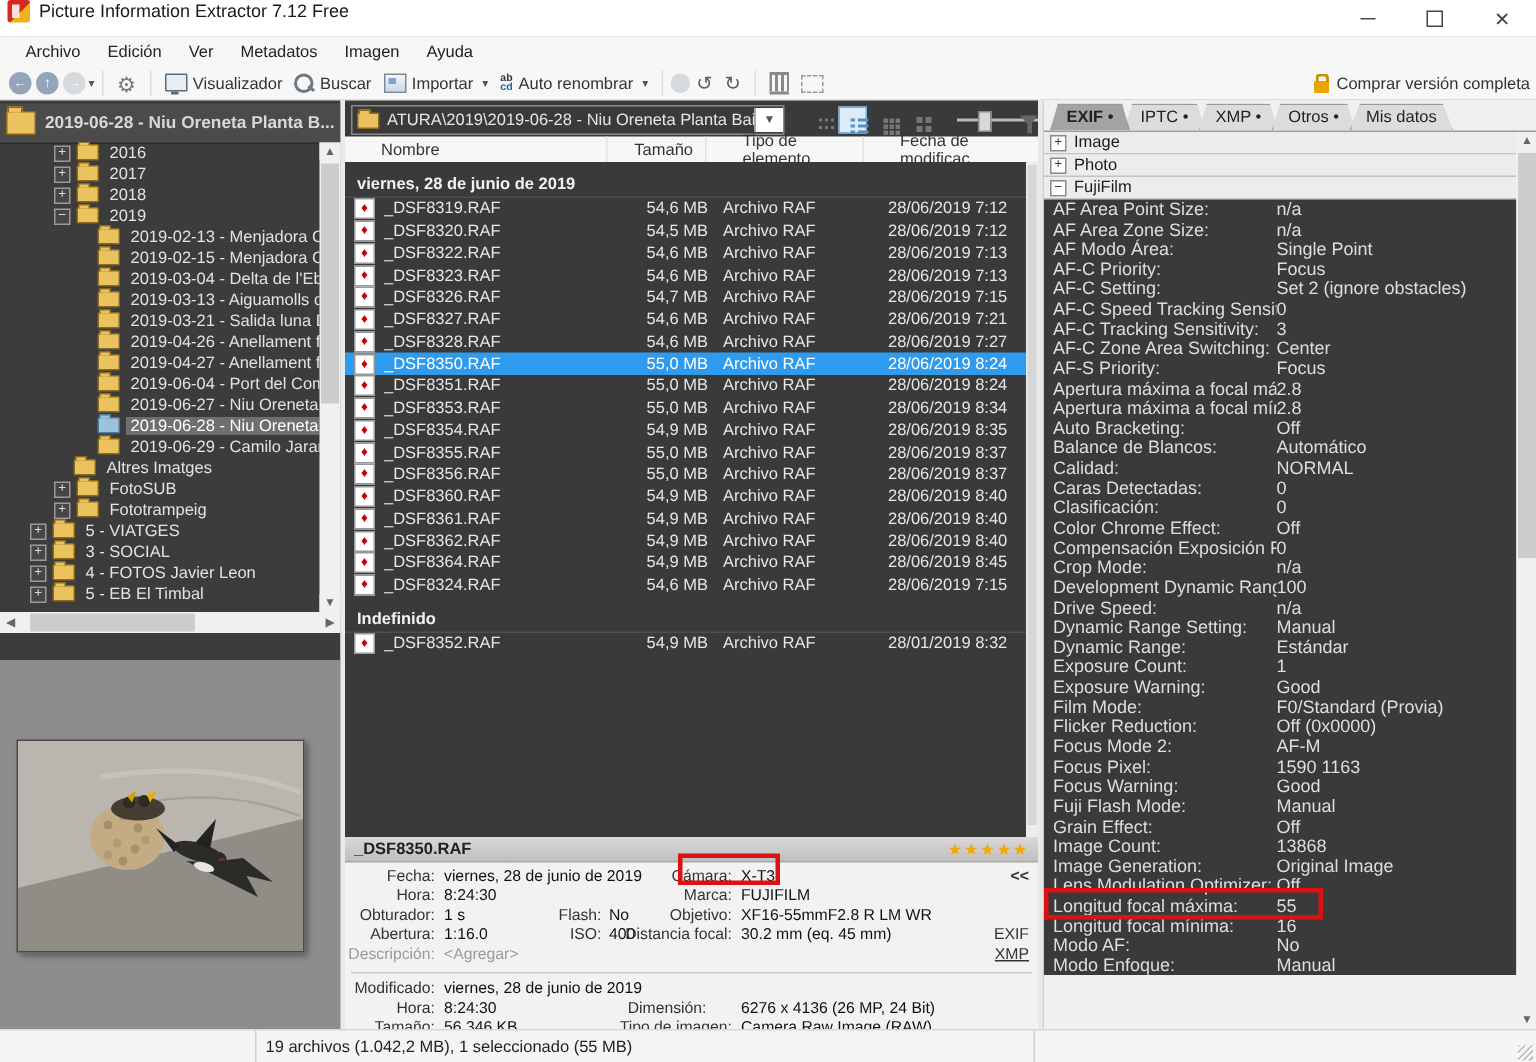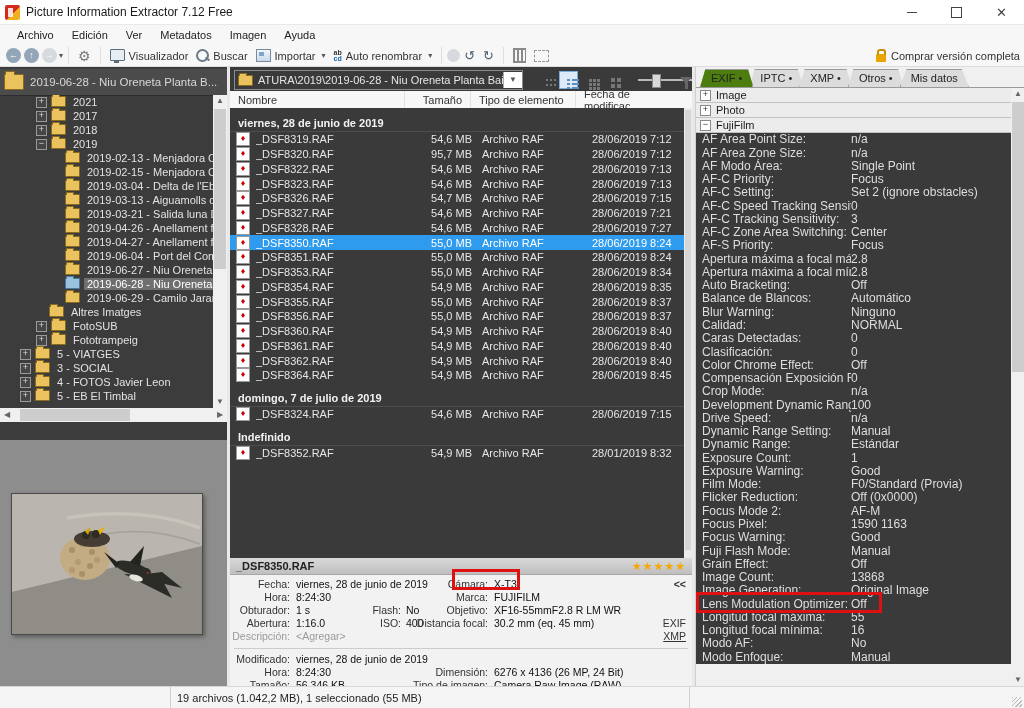--- a/index.html
+++ b/index.html
@@ -1,19 +1,19 @@
 <!DOCTYPE html>
 <html><head>
 <meta charset="utf-8">
 <style>
   html,body{margin:0;padding:0}
   body{width:1024px;height:708px;position:relative;overflow:hidden;
        font-family:"Liberation Sans",sans-serif;font-size:11px;color:#222;background:#f0f0f0;}
   
-  .titlebar{position:absolute;left:0;top:0;width:1024px;height:24px;background:#ffffff;display:flex;align-items:center;border-bottom:1px solid #e8e8e8}
+  .titlebar{position:absolute;left:0;top:0;width:1024px;height:24px;background:#ffffff;display:flex;align-items:flex-start;border-bottom:1px solid #e8e8e8}
   .appicon{width:15px;height:15px;margin:0 6px 0 5px;background:linear-gradient(135deg,#d42a1e 55%,#f2b01e 55%);border-radius:2px;position:relative;flex:none}
   .appicon::after{content:"";position:absolute;left:3px;top:3px;width:5px;height:9px;background:#fff;opacity:.85}
   .title-text{font-size:12px;color:#1a1a1a}
   .winbtns{margin-left:auto;display:flex;height:100%}
   .winbtn{width:45px;height:100%;display:flex;align-items:center;justify-content:center;color:#444}
   .glyph-min{width:10px;height:1px;background:#444}
   .glyph-max{width:9px;height:9px;border:1px solid #444}
   .glyph-close{font-size:13px;line-height:1;color:#444}
   
   .menubar{position:absolute;left:0;top:25px;width:1024px;height:20px;background:#f7f7f7;display:flex;align-items:center;padding-left:8px;border-bottom:1px solid #ededed}
@@ -44,21 +44,21 @@
   
   .main{position:absolute;left:0;top:67px;width:1024px;height:619px;background:#e9e9e9}
   .left-panel{position:absolute;left:0;top:0;width:227px;height:619px;background:#3c3c3c}
   .mid-panel{position:absolute;left:230px;top:0;width:462px;height:619px;background:#3a3a3a}
   .right-panel{position:absolute;left:695px;top:0;width:329px;height:619px;background:#f0f0f0;border-left:1px solid #cfcfcf}
   .splitter{position:absolute;top:0;width:3px;height:619px;background:#e9e9e9}
   
   .left-header{position:absolute;left:0;top:2px;width:227px;height:26px;background:#4b4b4b;display:flex;align-items:center;border-bottom:1px solid #2c2c2c}
   .bigfolder{width:18px;height:14px;background:#eac35e;border:1px solid #8a6a1e;border-radius:1px;margin:0 6px 0 4px;position:relative;flex:none}
   .bigfolder::before{content:"";position:absolute;top:-4px;left:0;width:8px;height:3px;background:#eac35e;border:1px solid #8a6a1e;border-bottom:none}
-  .left-header-text{color:#d8d8d8;font-weight:normal;font-size:11.5px;white-space:nowrap;overflow:hidden}
+  .left-header-text{color:#d8d8d8;font-weight:bold;font-size:11.5px;white-space:nowrap;overflow:hidden}
   
   .tree{position:absolute;left:0;top:28px;width:213px;height:313px;overflow:hidden}
   .trow{height:14px;display:flex;align-items:center;color:#e2e2e2;white-space:nowrap}
   .trow .lbl{padding:0 3px}
   .trow.sel .lbl{background:#6f6f6f;color:#fff}
   .expbox{width:9px;height:9px;border:1px solid #9a9a9a;background:#464646;color:#ddd;font-size:9px;line-height:7px;text-align:center;flex:none;margin-right:4px}
   .expspace{width:13px;flex:none}
   .folder{width:13px;height:9px;background:#eac35e;border:1px solid #8a6a1e;border-radius:1px;position:relative;flex:none;margin-right:4px;margin-top:-2px}
   .folder::before{content:"";position:absolute;top:-3px;left:0;width:6px;height:2px;background:#eac35e;border:1px solid #8a6a1e;border-bottom:none}
   .folder.fsel{background:#9cc3de;border-color:#4a7a9e}
@@ -91,21 +91,21 @@
   .sqB::after{content:"";position:absolute;left:5px;top:0;width:7px;height:2px;background:#5a8fc0;box-shadow:0 4px #5a8fc0,0 8px #5a8fc0}
   .sqC{width:3px;height:3px;background:#777;box-shadow:4px 0 #777,8px 0 #777,0 4px #777,4px 4px #777,8px 4px #777,0 8px #777,4px 8px #777,8px 8px #777}
   .sqD{width:4px;height:4px;background:#777;box-shadow:6px 0 #777,0 6px #777,6px 6px #777}
   .slider{margin-left:16px;width:66px;height:14px;position:relative}
   .slider .track{position:absolute;left:0;top:6px;width:66px;height:2px;background:#b8b8b8}
   .slider .thumb{position:absolute;left:14px;top:1px;width:7px;height:12px;background:#d8d8d8;border:1px solid #888}
   .funnel{margin-left:18px;width:0;height:0;border-left:6px solid transparent;border-right:6px solid transparent;border-top:7px solid #666;position:relative}
   .funnel::after{content:"";position:absolute;left:-1.5px;top:-2px;width:3px;height:7px;background:#666}
   
   .colheads{position:absolute;left:0;top:24px;width:462px;height:17px;background:#f7f7f7;border-bottom:1px solid #d8d8d8;display:flex;align-items:center;color:#333}
-  .ch{border-right:1px solid #e2e2e2;height:100%;display:flex;align-items:center;padding-left:8px;box-sizing:border-box}
+  .ch{border-right:1px solid #e2e2e2;height:100%;display:flex;align-items:center;padding-left:24px;box-sizing:border-box}
   .ch.num{justify-content:flex-end;padding-right:8px}
   
   .filelist{position:absolute;left:0;top:41px;width:454px;height:450px;overflow:hidden;background:#3a3a3a}
   .fl-scroll{position:absolute;left:454px;top:41px;width:8px;height:450px;background:#ececec}
   .fl-scroll .t{position:absolute;left:1px;top:2px;width:6px;height:440px;background:#d6d6d6}
   .fgroup{height:24px;display:flex;align-items:flex-end;padding:0 0 2px 8px;color:#f2f2f2;font-weight:bold;border-bottom:1px solid #4e4e4e;box-sizing:border-box}
   .frow{height:14.75px;display:flex;align-items:center;color:#e6e6e6;white-space:nowrap}
   .frow.sel{background:#2f9bef;color:#fff}
   .raficon{width:12px;height:12px;background:#fff;border:1px solid #999;color:#c00;font-size:9px;line-height:11px;text-align:center;flex:none;margin:0 6px 0 6px}
   .fname{width:155px;overflow:hidden}
@@ -120,21 +120,21 @@
   .ir{position:absolute;left:0;width:462px;height:13px;font-size:10.5px}
   .ir span{position:absolute;top:0;white-space:nowrap}
   .lab{text-align:right;color:#333}
   .val{color:#111}
   .gray{color:#9a9a9a}
   .rlink{right:6px;color:#333}
   .infosep{position:absolute;left:4px;top:90px;width:454px;height:1px;background:#cccccc}
   
   .etabs{position:absolute;left:0;top:2px;width:329px;height:19px;display:flex;padding-left:4px;border-bottom:1px solid #9a9a9a;box-sizing:border-box;background:#f0f0f0}
   .etab{padding:2px 10px 1px;margin-right:-4px;background:#dcdcdc;border:1px solid #9a9a9a;border-bottom:none;clip-path:polygon(10% 0,90% 0,100% 100%,0 100%);color:#222}
-  .etab.active{background:#4d7c0f;font-weight:normal;position:relative;z-index:2}
+  .etab.active{background:#a3a3a3;font-weight:bold;position:relative;z-index:2}
   .ebody{position:absolute;left:0;top:21px;width:315px;height:598px;overflow:hidden}
   .esec{height:14px;background:#ececec;border-bottom:1px solid #c2c2c2;display:flex;align-items:center;color:#1a1a1a;padding-left:4px}
   .esec .expbox{background:#fff;color:#333;border-color:#8a8a8a;margin-right:5px}
   .eitems{background:#3a3a3a}
   .erow{height:13.28px;display:flex;align-items:flex-end;color:#dedede;font-size:12px;white-space:nowrap}
   .ek{width:149px;padding-left:6px;overflow:hidden;flex:none}
   .ev{flex:1;overflow:hidden}
   .e-scroll{position:absolute;left:315px;top:21px;width:14px;height:598px;background:#f0f0f0}
   
   .statusbar{position:absolute;left:0;top:686px;width:1024px;height:22px;background:#f5f5f5;border-top:1px solid #d7d7d7;display:flex;align-items:center}
@@ -226,21 +226,21 @@
 
   <div class="left-panel">
     <div class="left-header">
       <span class="bigfolder"></span>
       <span class="left-header-text">2019-06-28 - Niu Oreneta Planta B...</span>
     </div>
     <div class="tree" id="tree">
         <div class="trow" style="padding-left: 36px;">
           <span class="expbox">+</span>
           <span class="folder"></span>
-          <span class="lbl">2021</span>
+          <span class="lbl">2016</span>
         </div>
         <div class="trow" style="padding-left: 36px;">
           <span class="expbox">+</span>
           <span class="folder"></span>
           <span class="lbl">2017</span>
         </div>
         <div class="trow" style="padding-left: 36px;">
           <span class="expbox">+</span>
           <span class="folder"></span>
           <span class="lbl">2018</span>
@@ -426,21 +426,21 @@
         <div class="frow">
           <span class="raficon">♦</span>
           <span class="fname">_DSF8319.RAF</span>
           <span class="fsize">54,6 MB</span>
           <span class="ftype">Archivo RAF</span>
           <span class="fdate">28/06/2019 7:12</span>
         </div>
         <div class="frow">
           <span class="raficon">♦</span>
           <span class="fname">_DSF8320.RAF</span>
-          <span class="fsize">95,7 MB</span>
+          <span class="fsize">54,5 MB</span>
           <span class="ftype">Archivo RAF</span>
           <span class="fdate">28/06/2019 7:12</span>
         </div>
         <div class="frow">
           <span class="raficon">♦</span>
           <span class="fname">_DSF8322.RAF</span>
           <span class="fsize">54,6 MB</span>
           <span class="ftype">Archivo RAF</span>
           <span class="fdate">28/06/2019 7:13</span>
         </div>
@@ -535,21 +535,20 @@
           <span class="ftype">Archivo RAF</span>
           <span class="fdate">28/06/2019 8:40</span>
         </div>
         <div class="frow">
           <span class="raficon">♦</span>
           <span class="fname">_DSF8364.RAF</span>
           <span class="fsize">54,9 MB</span>
           <span class="ftype">Archivo RAF</span>
           <span class="fdate">28/06/2019 8:45</span>
         </div>
-        <div class="fgroup">domingo, 7 de julio de 2019</div>
         <div class="frow">
           <span class="raficon">♦</span>
           <span class="fname">_DSF8324.RAF</span>
           <span class="fsize">54,6 MB</span>
           <span class="ftype">Archivo RAF</span>
           <span class="fdate">28/06/2019 7:15</span>
         </div>
         <div class="fgroup">Indefinido</div>
         <div class="frow">
           <span class="raficon">♦</span>
@@ -604,21 +603,21 @@
         <span class="rlink" style="text-decoration:underline">XMP</span>
       </div>
       <div class="infosep"></div>
       <div class="ir" style="top:95px">
         <span class="lab" style="left:0;width:60px">Modificado:</span>
         <span class="val" style="left:66px">viernes, 28 de junio de 2019</span>
       </div>
       <div class="ir" style="top:108px">
         <span class="lab" style="left:0;width:60px">Hora:</span>
         <span class="val" style="left:66px">8:24:30</span>
-        <span class="lab" style="left:158px;width:100px">Dimensión:</span>
+        <span class="lab" style="left:141px;width:100px">Dimensión:</span>
         <span class="val" style="left:264px">6276 x 4136 (26 MP, 24 Bit)</span>
       </div>
       <div class="ir" style="top:121px">
         <span class="lab" style="left:0;width:60px">Tamaño:</span>
         <span class="val" style="left:66px">56.346 KB</span>
         <span class="lab" style="left:158px;width:100px">Tipo de imagen:</span>
         <span class="val" style="left:264px">Camera Raw Image (RAW)</span>
       </div>
     </div>
   </div>
@@ -693,24 +692,20 @@
           </div>
           <div class="erow">
             <span class="ek">Auto Bracketing:</span>
             <span class="ev">Off</span>
           </div>
           <div class="erow">
             <span class="ek">Balance de Blancos:</span>
             <span class="ev">Automático</span>
           </div>
           <div class="erow">
-            <span class="ek">Blur Warning:</span>
-            <span class="ev">Ninguno</span>
-          </div>
-          <div class="erow">
             <span class="ek">Calidad:</span>
             <span class="ev">NORMAL</span>
           </div>
           <div class="erow">
             <span class="ek">Caras Detectadas:</span>
             <span class="ev">0</span>
           </div>
           <div class="erow">
             <span class="ek">Clasificación:</span>
             <span class="ev">0</span>

